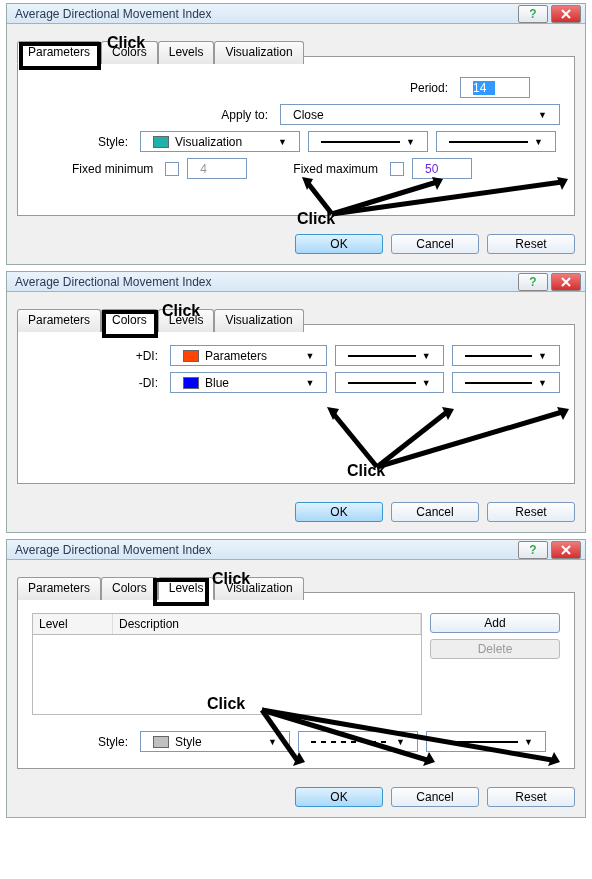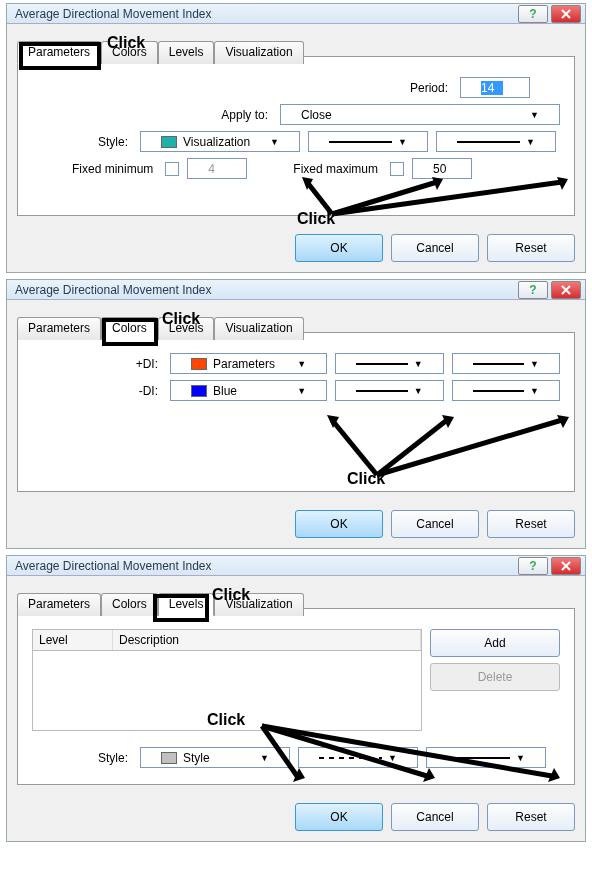--- a/index.html
+++ b/index.html
@@ -37,33 +37,33 @@
   }
   .tab.active { background:#fff; font-weight:normal; z-index:2; border-bottom:1px solid #fff; }
   .pane {
     border:1px solid #999; background:#fff; padding:14px 14px 10px 14px;
     min-height: 160px;
   }
   .row { display:flex; align-items:center; gap:8px; margin: 6px 0; }
   .lbl { text-align:right; min-width: 100px; padding-right:4px; }
   .combo, .txt {
     border:1px solid #7a99bd; background:#fff; height:21px;
-    display:flex; align-items:center; padding:0 20px; gap:6px;
+    display:flex; align-items:center; padding:0 12px; gap:6px;
     position: relative; cursor:pointer;
   }
   .combo .arrow { margin-left:auto; font-size:9px; }
   .txt { cursor:text; }
   .txt input { border:none; outline:none; width:100%; font-size:12px; background:transparent; }
   .swatch { width:16px; height:12px; border:1px solid #666; }
   .lineprev { flex:1; height:2px; background:#000; }
   .lineprev.dash { background: repeating-linear-gradient(90deg,#000 0 5px, transparent 5px 10px); }
   .checkbox { width:14px; height:14px; border:1px solid #7a99bd; background:#fff; display:inline-block; cursor:pointer; }
   .btnbar { display:flex; gap:8px; justify-content:flex-end; padding: 10px 10px 10px 0; }
   .btn {
-    min-width: 88px; height:28px; border:1px solid #7a99bd;
+    min-width: 88px; height:20px; border:1px solid #7a99bd;
     background: linear-gradient(#fdfdfd,#e6eef8); border-radius:3px; cursor:pointer;
     display:flex; align-items:center; justify-content:center;
   }
   .btn.ok { background: linear-gradient(#dff2ff,#a9d8f8); border:1px solid #3a97d4; }
   .btn.disabled { color:#999; background:#eee; border-color:#bbb; cursor:default; }
 
   .listhead { display:flex; border:1px solid #bbb; background:#f5f5f5; font-size:11px; }
   .listhead div { padding:3px 6px; border-right:1px solid #ddd; }
   .listbox { border:1px solid #bbb; border-top:none; height:80px; background:#fff; }
 
@@ -128,21 +128,21 @@
       <div class="row">
         <span class="lbl" style="min-width:auto; margin-left:40px;">Fixed minimum</span>
         <span class="checkbox"></span>
         <div class="txt" style="width:60px;">
               <input style="color: rgb(153, 153, 153);" value="4">
             </div>
         <span style="flex:0 0 30px;"></span>
         <span class="lbl" style="min-width:auto;">Fixed maximum</span>
         <span class="checkbox"></span>
         <div class="txt" style="width:60px;">
-              <input style="color: #000000;" value="50">
+              <input style="color: #6d28d9;" value="50">
             </div>
       </div>
     </div>
   </div>
   <div class="btnbar">
     <div class="btn ok">
           <span>OK</span>
         </div>
     <div class="btn">
           <span>Cancel</span>

